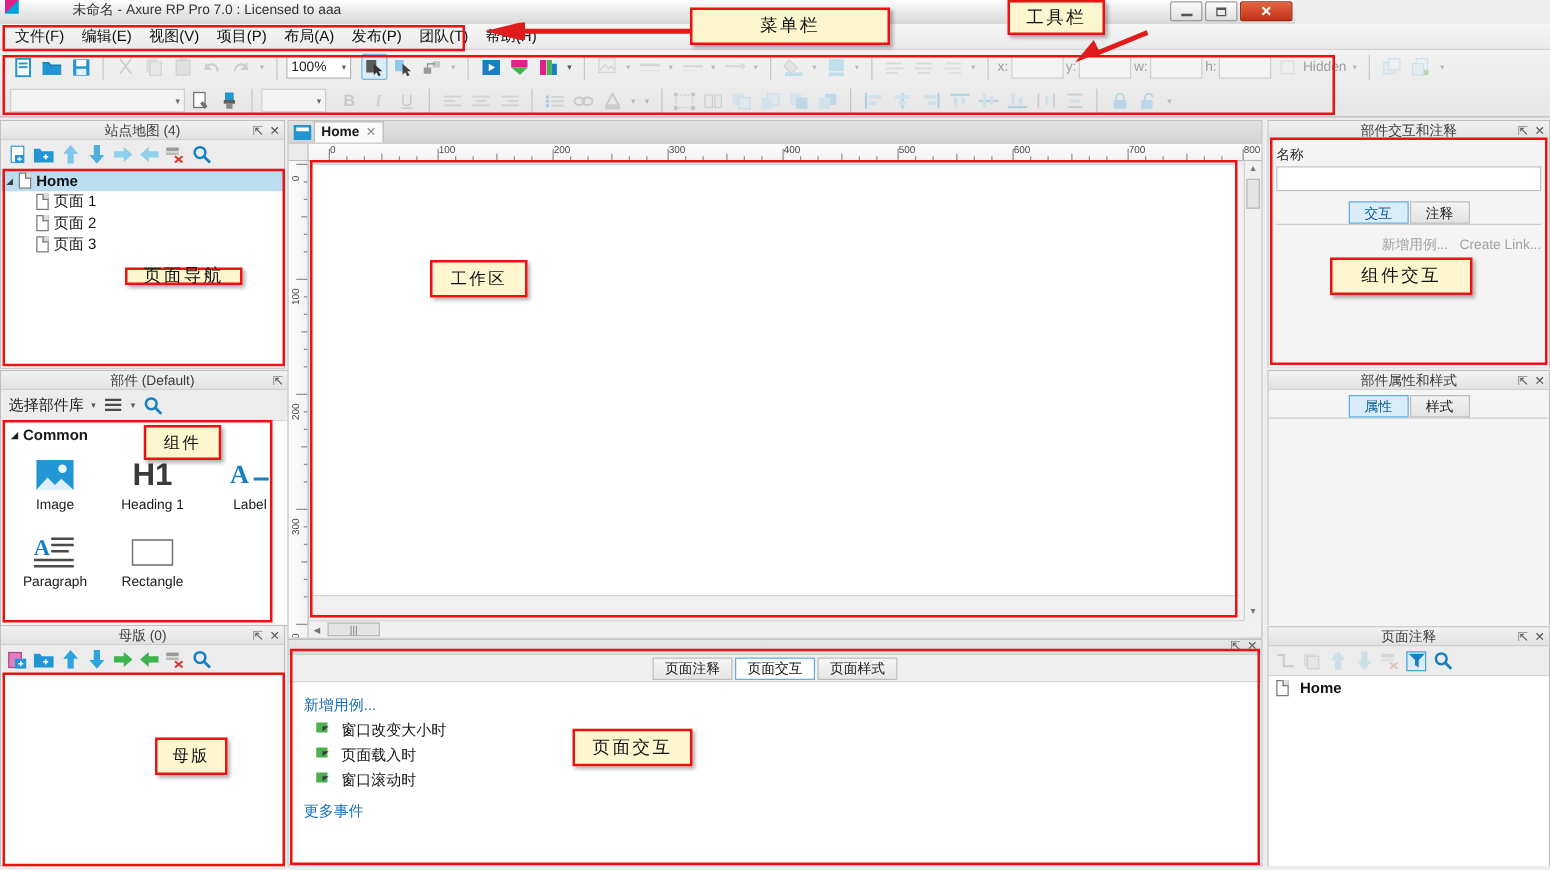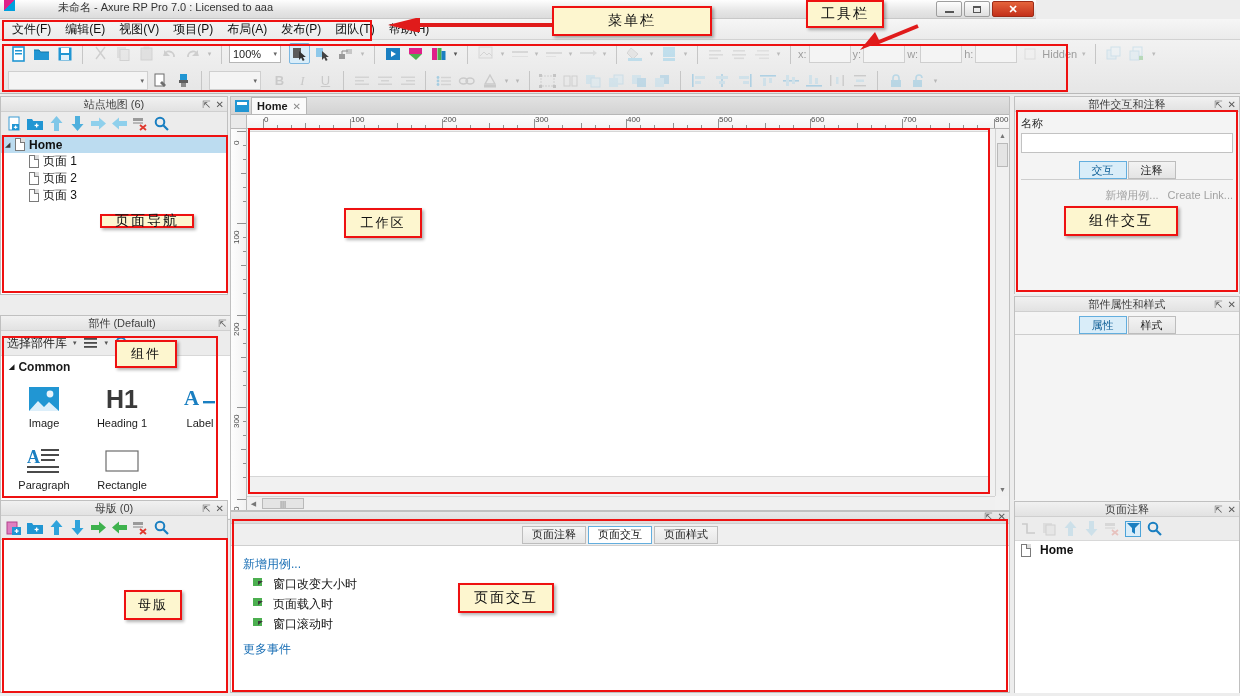--- a/index.html
+++ b/index.html
@@ -107,21 +107,21 @@
     margin-right: 4px; position: relative; flex: none;
   }
   .doc-ic::after {
     content:''; position:absolute; right:-1px; top:-1px; width:4px; height:4px;
     background:#dcdcdc; border-left:1px solid #7a7a7a; border-bottom:1px solid #7a7a7a;
   }
   .tree-label { color: #111; }
   .tree-label.bold { font-weight: bold; }
 
   
-  #widgets { left: 0; top: 296px; width: 244px; height: 205px; margin-top: 19px; }
+  #widgets { left: 0; top: 296px; width: 244px; height: 205px; }
   .wd-bar { height: 25px; background:#ececec; border-bottom:1px solid #d8d8d8;
             display:flex; align-items:center; gap:6px; padding:0 6px; font-size:12px; color:#222;}
   .wd-body { background:#fff; height: 162px; position: relative; overflow:hidden; }
   .wd-group { font-size: 12px; font-weight: bold; color:#1a1a1a; padding: 4px 6px 2px 8px;
               display:flex; align-items:center; gap:4px;}
   .wd-grid { display:grid; grid-template-columns: repeat(3, 1fr); padding: 2px 4px; }
   .wd-cell { display:flex; flex-direction:column; align-items:center; justify-content:flex-start;
              height: 62px; padding-top:4px; }
   .wd-ic { height: 34px; display:flex; align-items:center; justify-content:flex-end; }
   .wd-name { font-size: 11px; color:#1a1a1a; margin-top:1px; }
@@ -678,21 +678,21 @@
               <rect x="1" y="6" width="9" height="7" fill="#5bb4de"></rect>
             </svg>
         </div>
         <div class="tb-caret dim">▾</div>
       </div>
     </div>
   </div>
 
   <div class="panel" id="sitemap">
     <div class="panel-head">
-      <span class="panel-title">站点地图 (6)</span>
+      <span class="panel-title">站点地图 (4)</span>
       <span class="ctrls">
         <span>⇱</span>
         <span>✕</span>
       </span>
     </div>
     <div class="panel-toolbar">
       <span class="pt-ic">
         <svg width="15" height="15">
             <rect x="2" y="1" width="10" height="13" fill="#fff" stroke="#3b9bd4"></rect>
             <rect x="5" y="8" width="7" height="6" fill="#2196d3"></rect>

